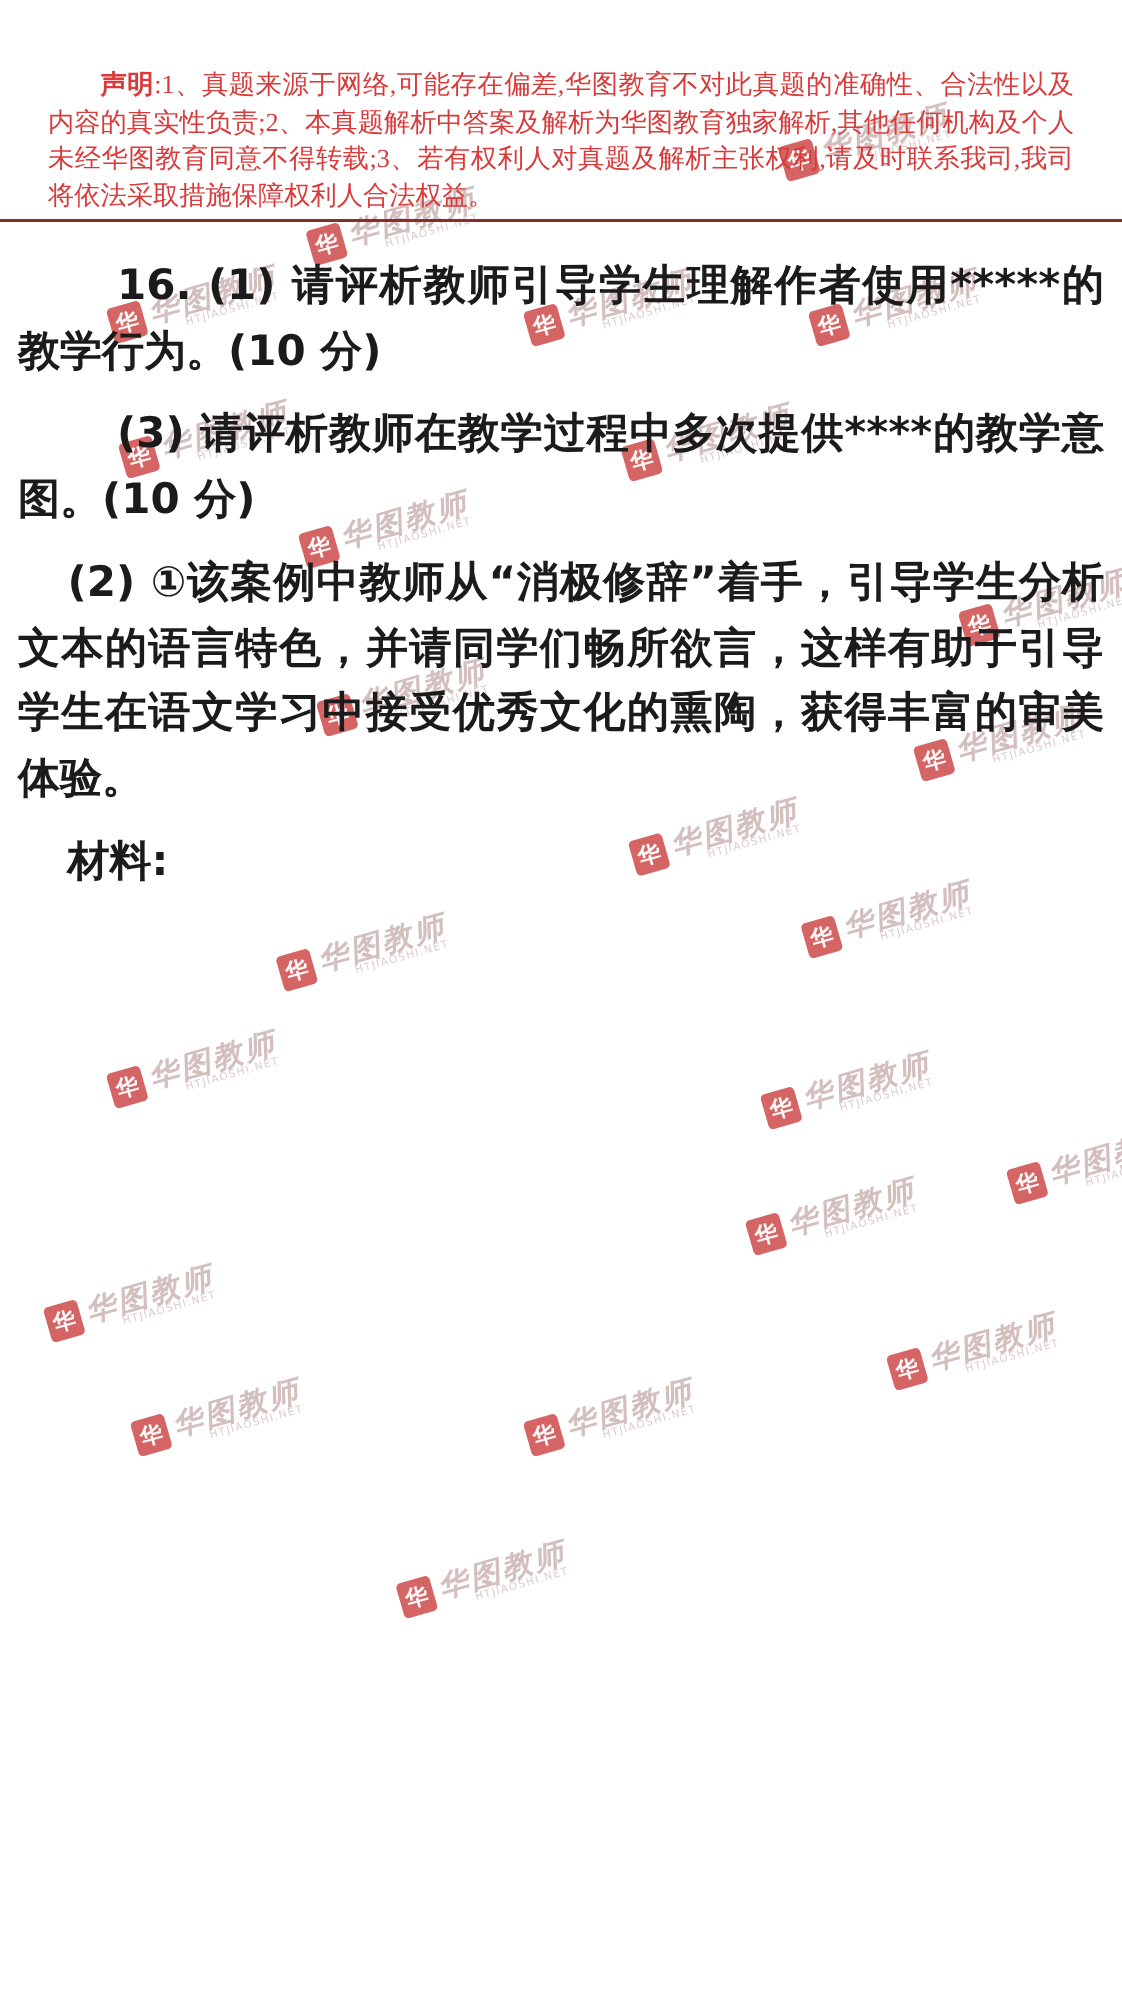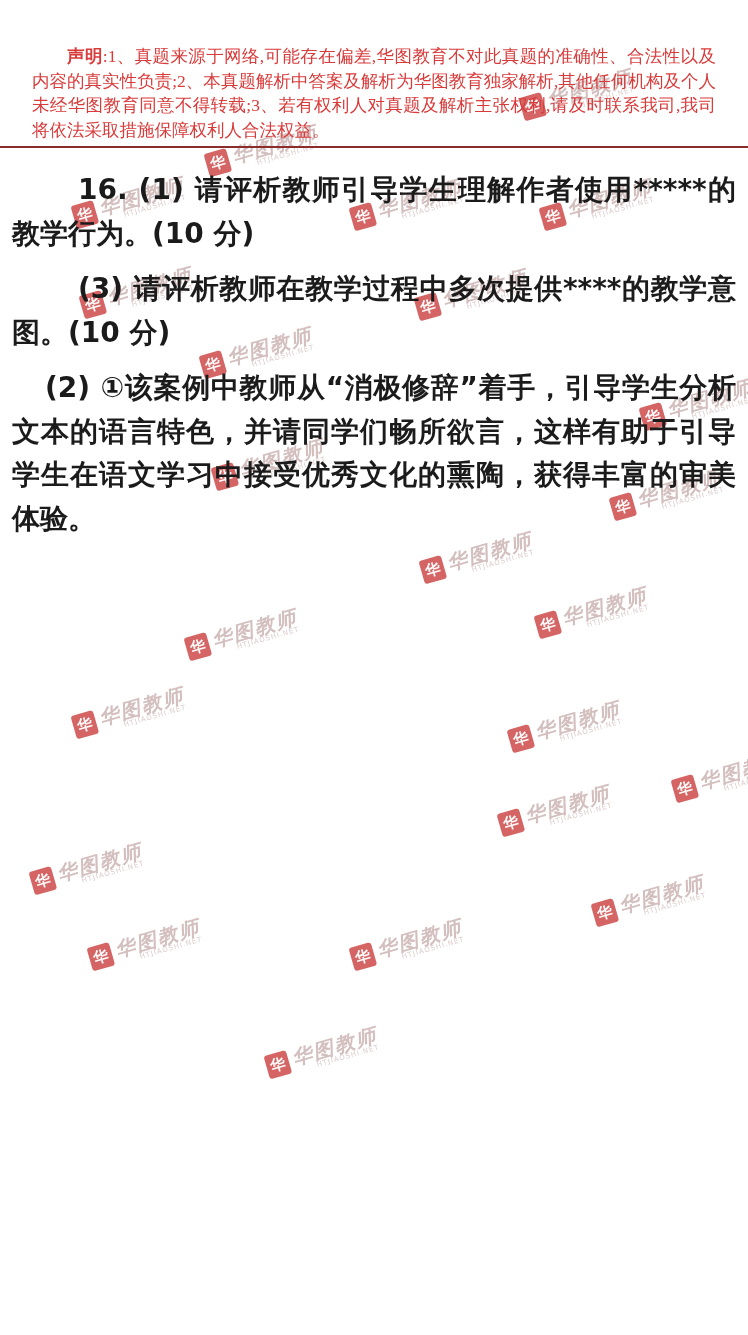--- a/index.html
+++ b/index.html
@@ -250,15 +250,16 @@
     </div>
 
   <p class="disclaimer"><span class="lbl">声明</span><span>:1、真题来源于网络,可能存在偏差,华图教育不对此真题的准确性、合法性以及内容的真实性负责;2、本真题解析中答案及解析为华图教育独家解析,其他任何机构及个人未经华图教育同意不得转载;3、若有权利人对真题及解析主张权利,请及时联系我司,我司将依法采取措施保障权利人合法权益。</span></p>
 
   <div class="divider"></div>
 
   <div class="content">
     <p class="q">16. (1) 请评析教师引导学生理解作者使用*****的教学行为。(10 分)</p>
     <p class="q">(3) 请评析教师在教学过程中多次提供****的教学意图。(10 分)</p>
     <p class="a">(2) ①该案例中教师从“消极修辞”着手，引导学生分析文本的语言特色，并请同学们畅所欲言，这样有助于引导学生在语文学习中接受优秀文化的熏陶，获得丰富的审美体验。</p>
+    <p class="a">材料:</p>
   </div>
 
 </div>
 
 </body></html>

